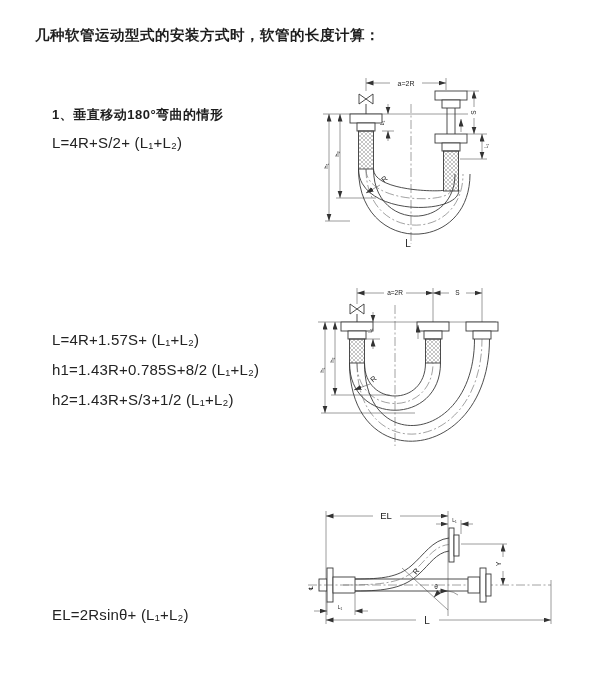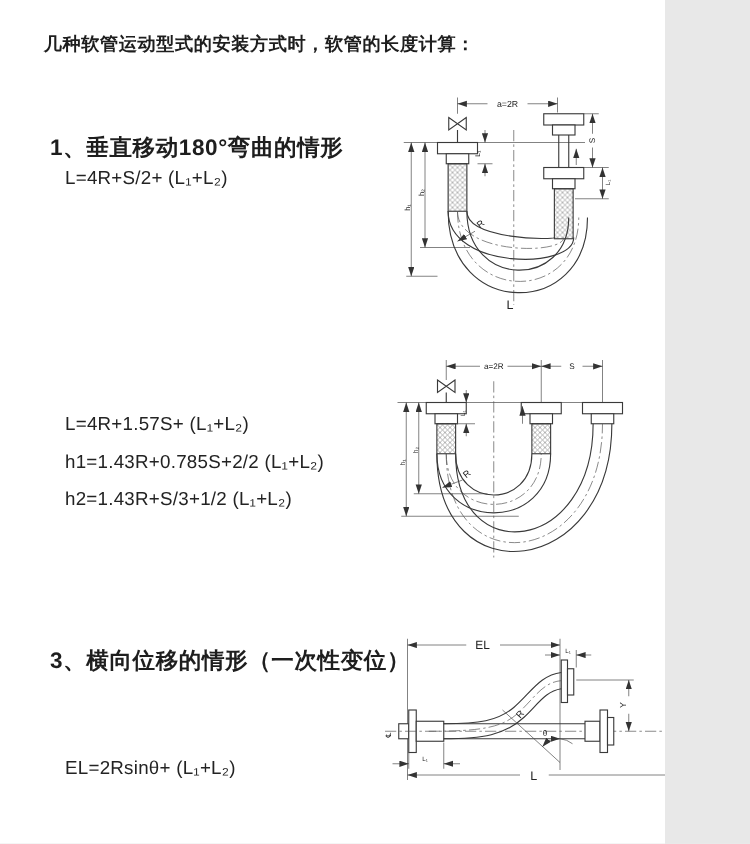--- a/index.html
+++ b/index.html
@@ -1,26 +1,26 @@
 <!DOCTYPE html>
 <html><head>
 <meta charset="utf-8">
 <style>
   html,body{margin:0;padding:0;background:#e8e8e8;}
   .page{
-    position:relative;width:532px;height:675px;background:#ffffff;
+    position:relative;width:600px;height:675px;background:#ffffff;
     font-family:"Liberation Sans","DejaVu Sans",sans-serif;color:#1e1e1e;
     overflow:hidden;margin:0;
   }
   .title{
     position:absolute;left:35px;top:26px;font-size:14.5px;font-weight:bold;
     letter-spacing:.5px;white-space:nowrap;
   }
   .heading{
-    position:absolute;left:40px;font-size:18px;font-weight:600;
+    position:absolute;left:52px;font-size:13px;font-weight:600;
     letter-spacing:.5px;white-space:nowrap;
   }
   .formula{
     position:absolute;left:52px;font-size:15px;font-weight:400;
     letter-spacing:.2px;white-space:nowrap;color:#232323;
   }
   svg{position:absolute;font-family:"Liberation Sans","DejaVu Sans",sans-serif;}
   svg text{fill:#222;}
   .ln{stroke:#3a3a3a;stroke-width:.9;fill:none;}
   .thin{stroke:#4a4a4a;stroke-width:.55;fill:none;}
@@ -32,24 +32,23 @@
 <body>
 
 <div class="page">
 
   <div class="title">几种软管运动型式的安装方式时，软管的长度计算：</div>
 
   <div class="heading" style="top:106px">1、垂直移动180°弯曲的情形</div>
   <div class="formula" style="top:134px">L=4R+S/2+ (L₁+L₂)</div>
 
   <div class="formula" style="top:331px">L=4R+1.57S+ (L₁+L₂)</div>
-  <div class="formula" style="top:361px">h1=1.43R+0.785S+2/2 (L₁+L₂)</div>
+  <div class="formula" style="top:361px">h1=1.43R+0.785S+8/2 (L₁+L₂)</div>
   <div class="formula" style="top:391px">h2=1.43R+S/3+1/2 (L₁+L₂)</div>
 
-  <div class="heading" style="top:516px">3、横向位移的情形（一次性变位）</div>
   <div class="formula" style="top:606px">EL=2Rsinθ+ (L₁+L₂)</div>
 
   <svg style="left:298px;top:66px" width="290" height="192" viewBox="0 0 290 192">
     <defs>
       <marker id="a1" markerWidth="9" markerHeight="6" refX="7.5" refY="2.5" orient="auto-start-reverse" markerUnits="userSpaceOnUse">
         <path d="M0,0L7.5,2.5L0,5z" fill="#333"></path>
       </marker>
       <pattern id="p1" width="4" height="4" patternUnits="userSpaceOnUse">
         <path d="M0,4L4,0M0,0L4,4" stroke="#8a8a8a" stroke-width="0.5"></path>
       </pattern>

